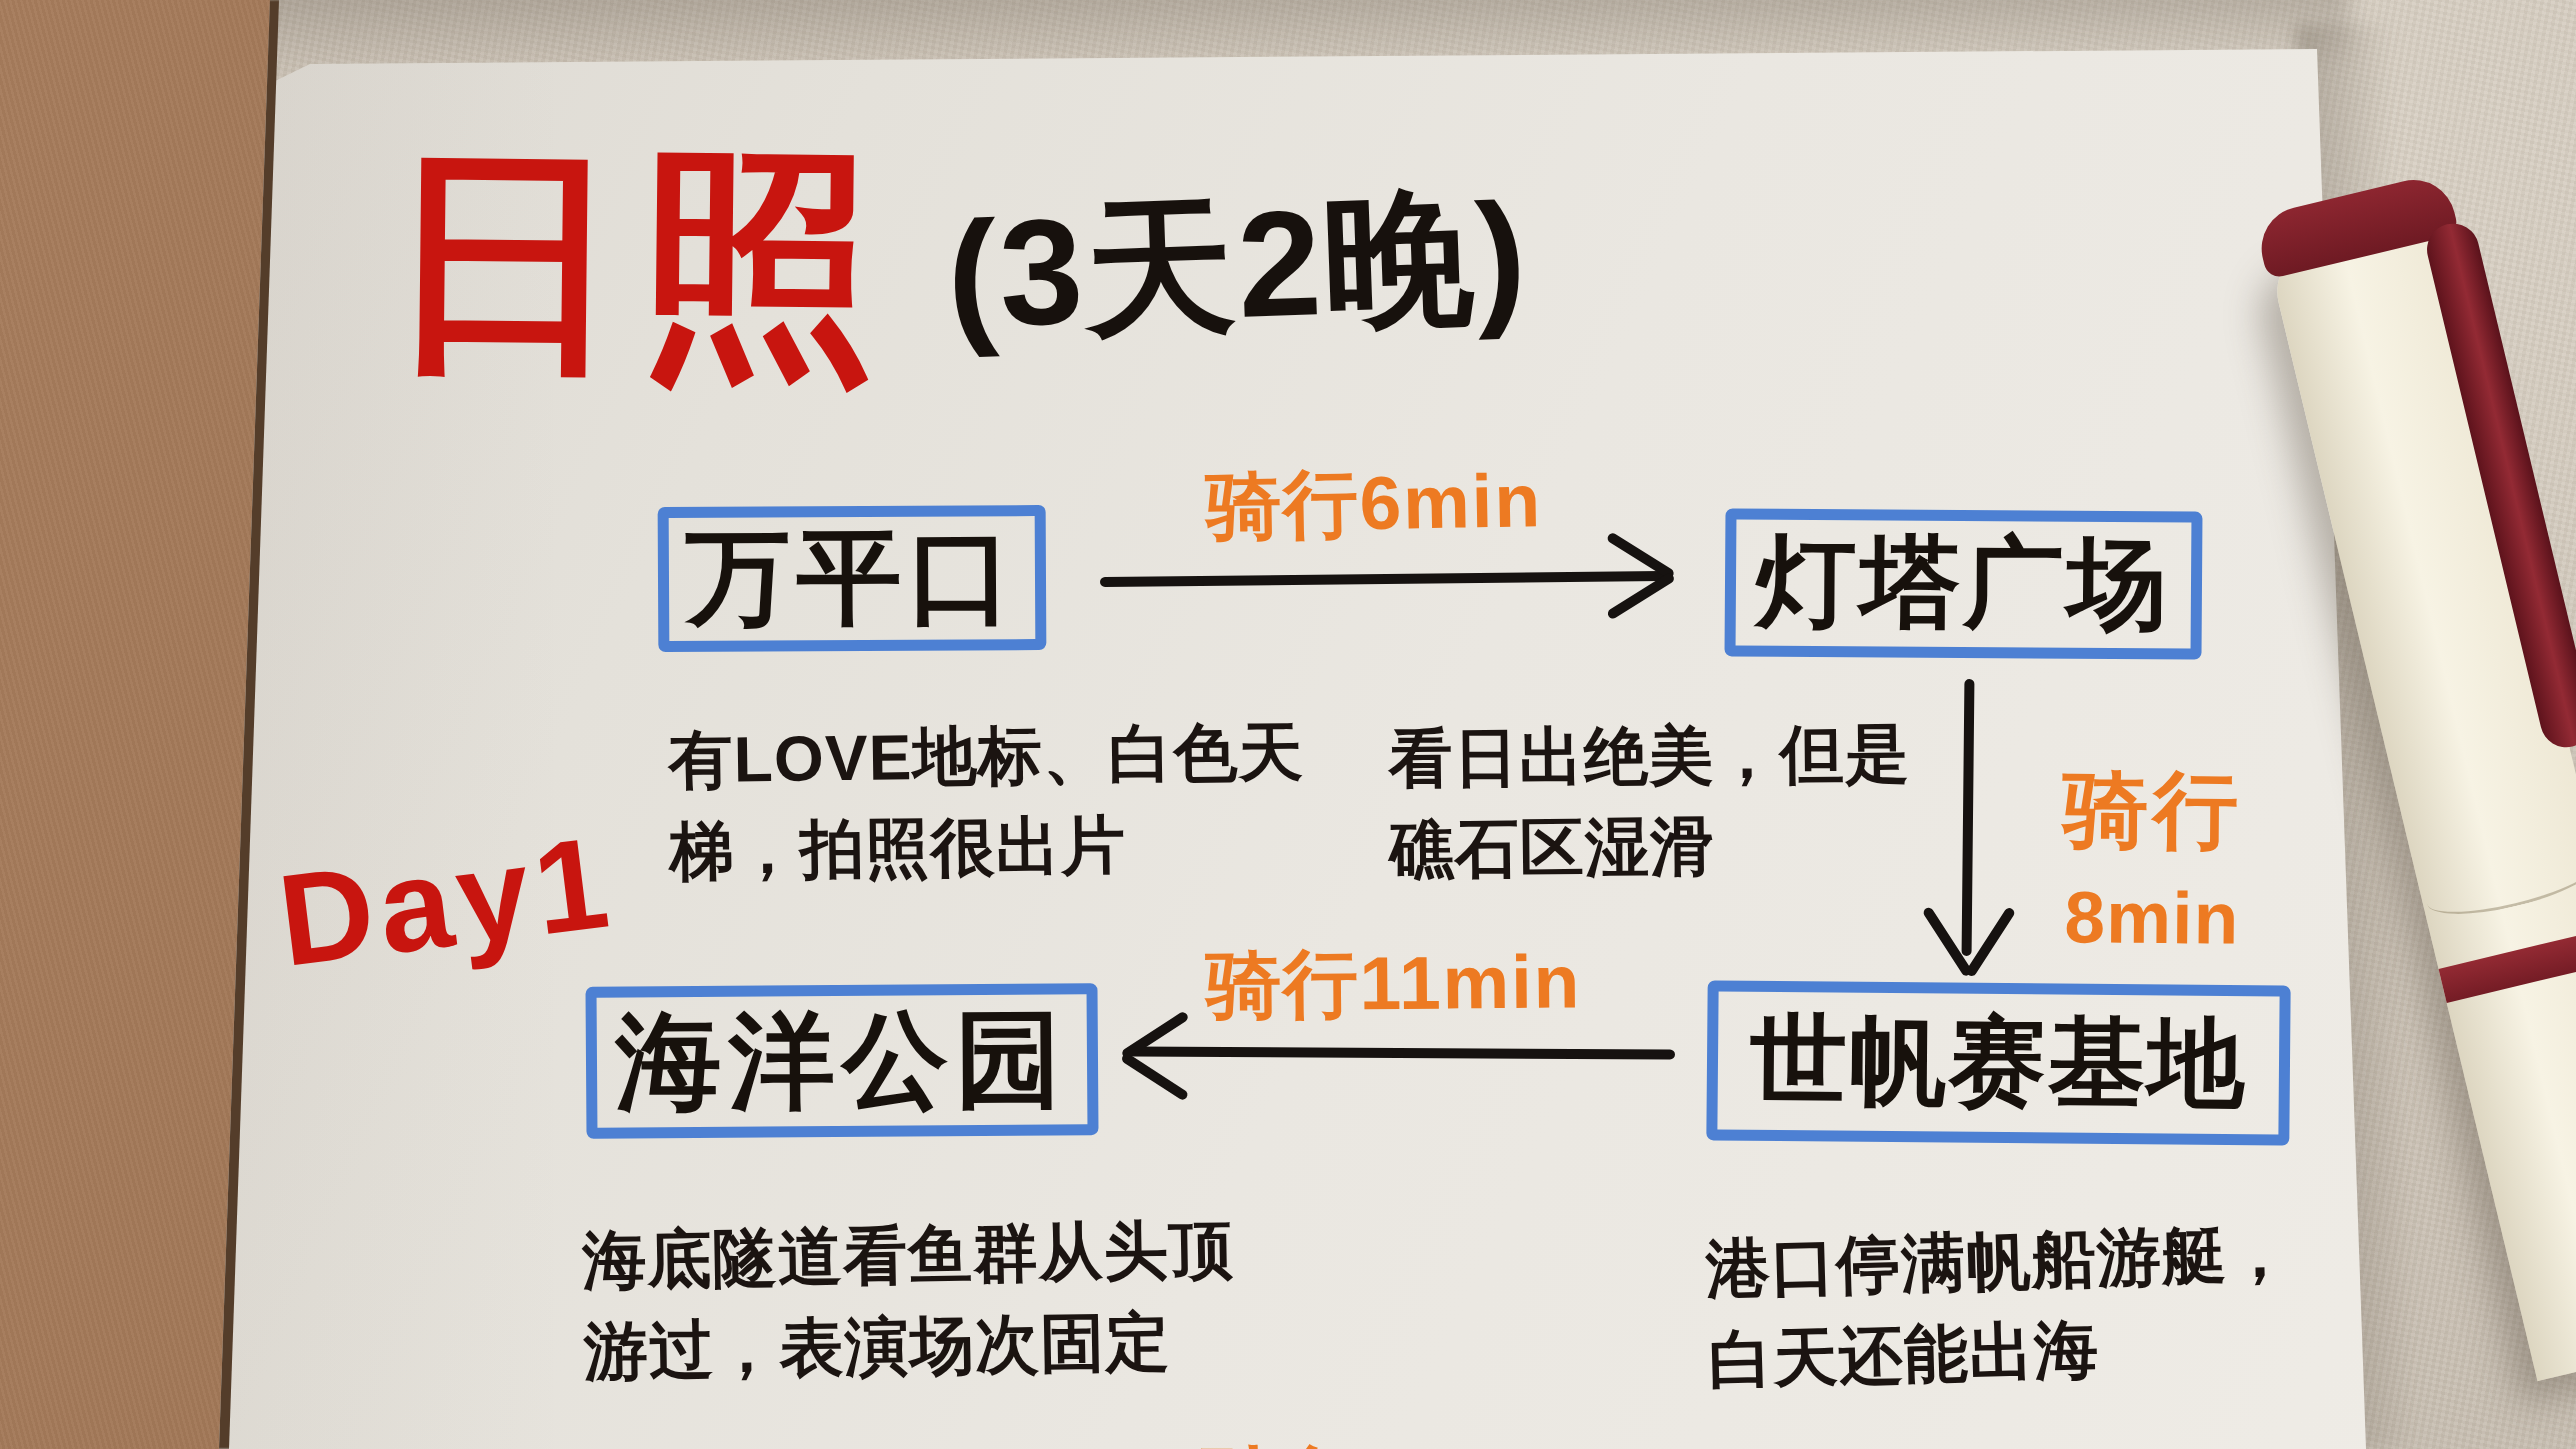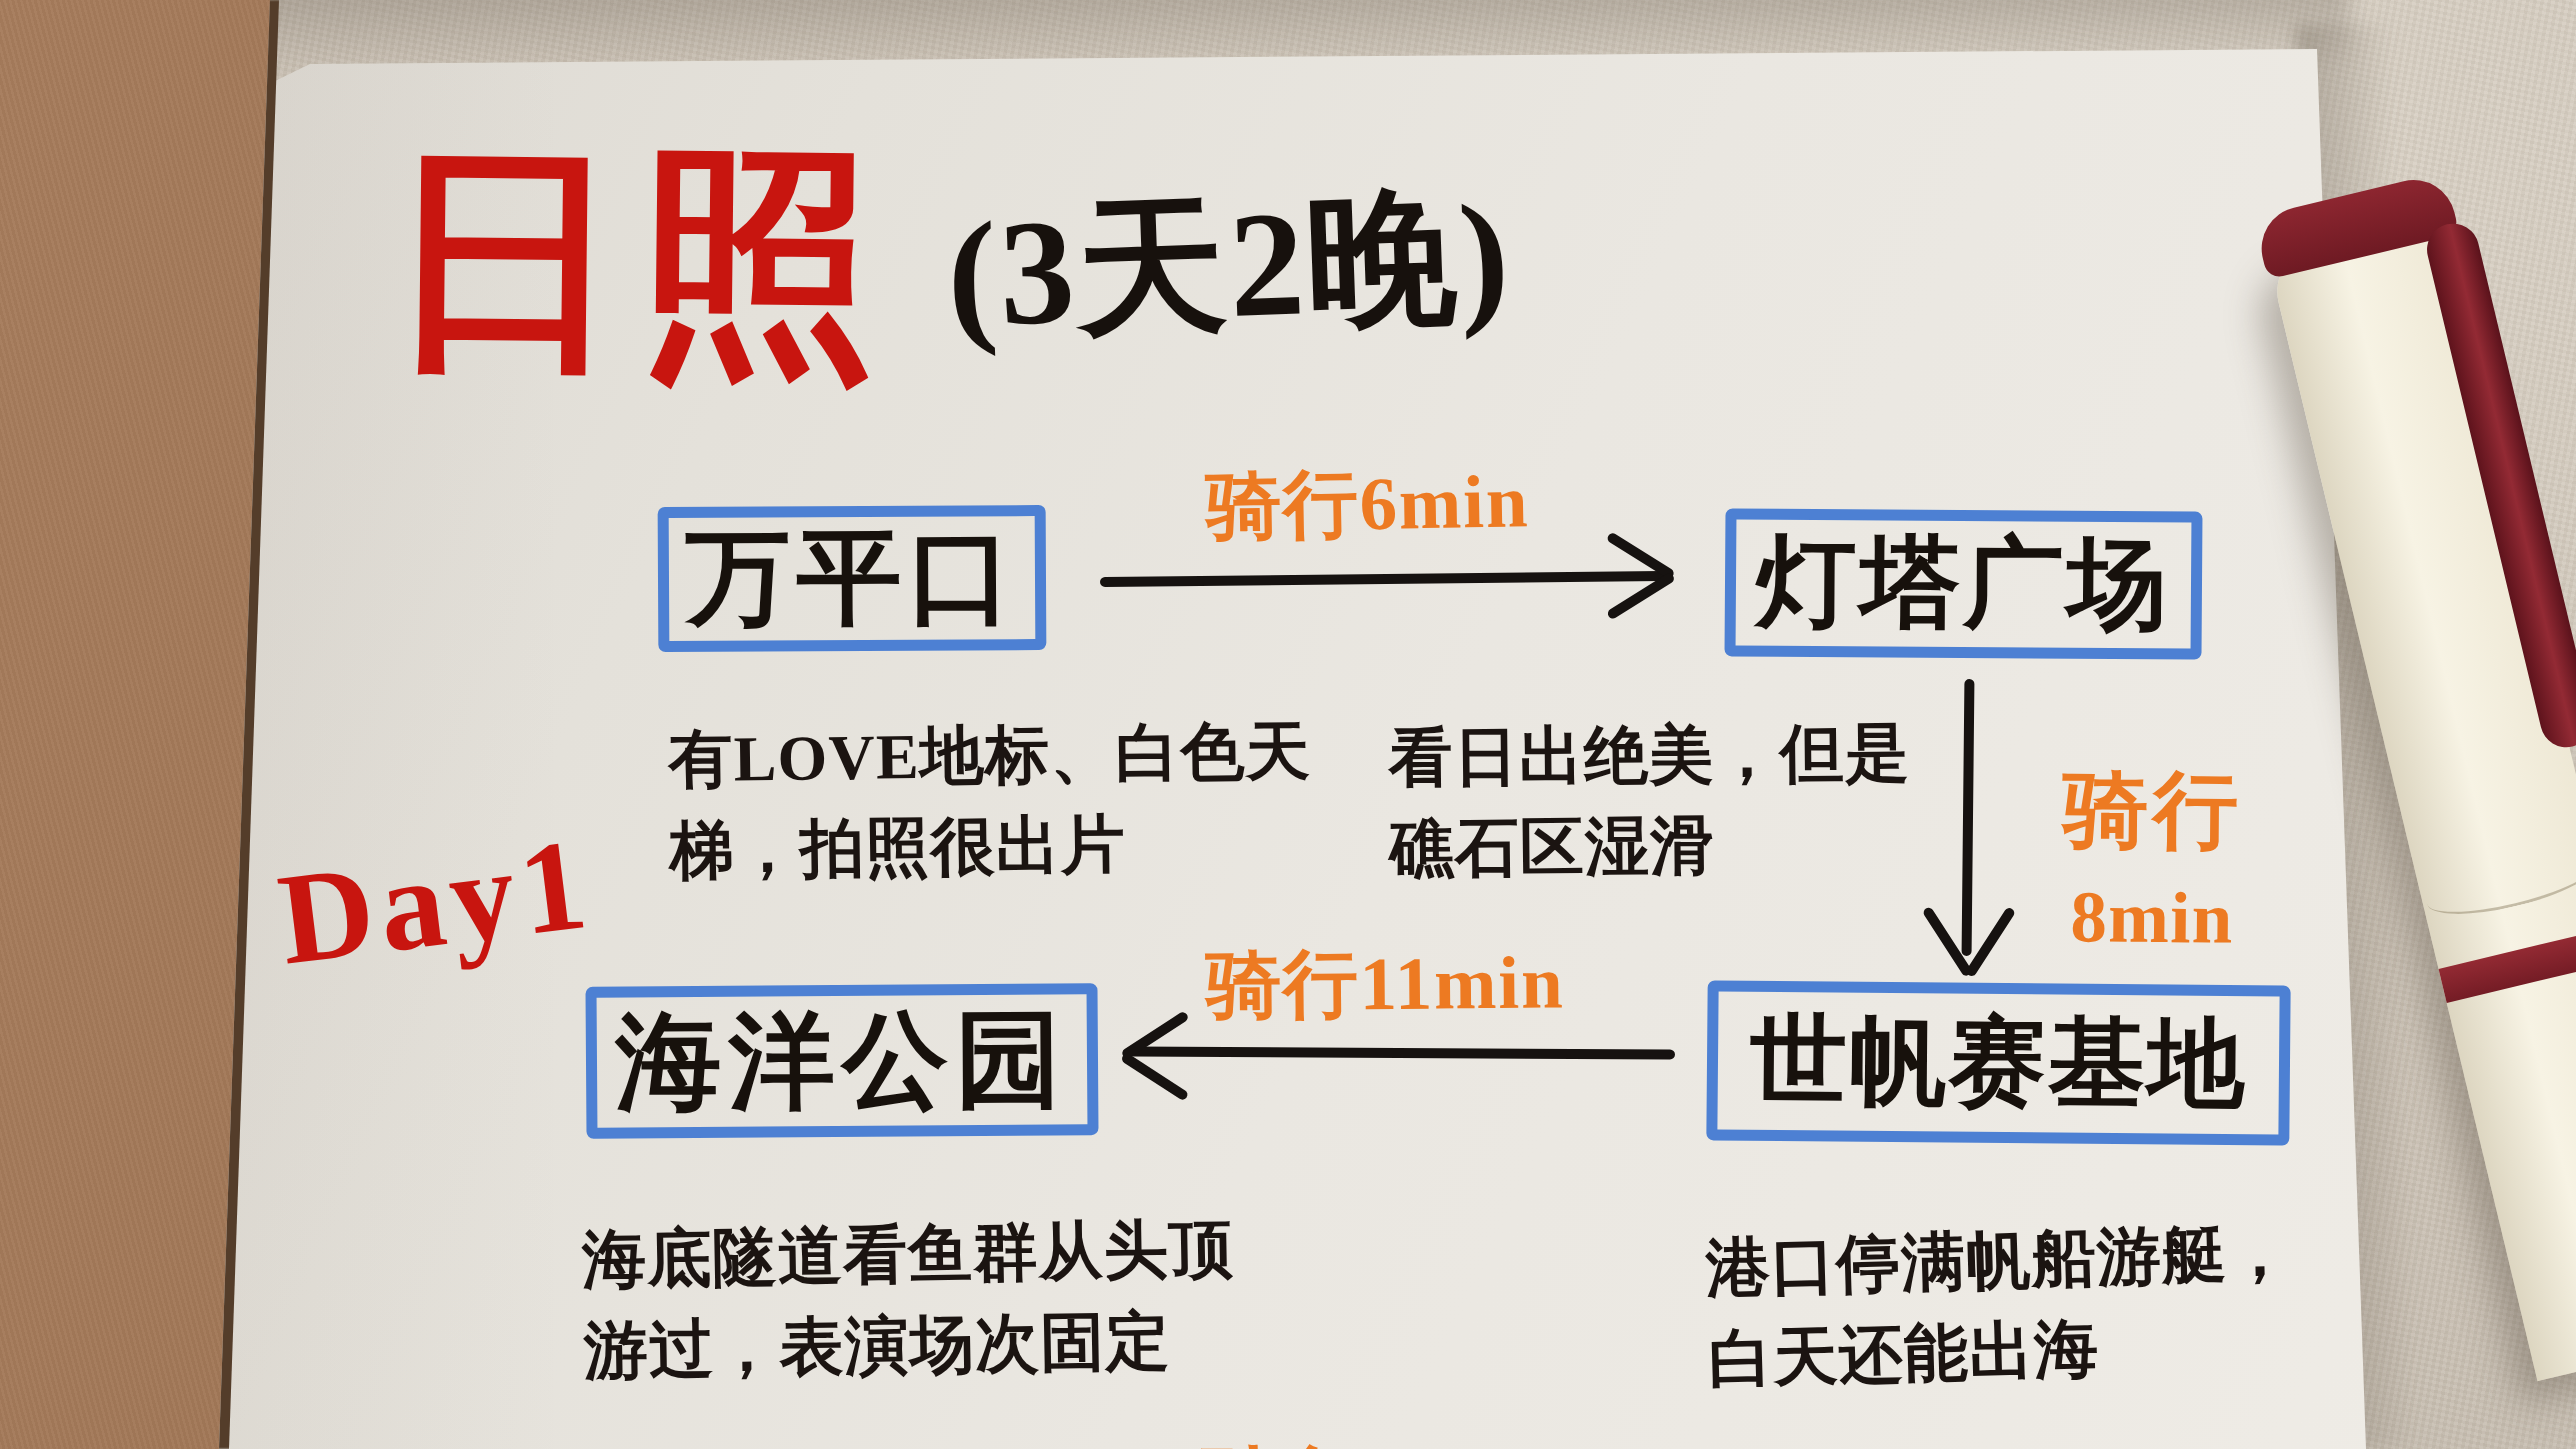--- a/index.html
+++ b/index.html
@@ -16,21 +16,21 @@
   .desk-top-shadow{position:absolute;left:227px;top:-18px;width:2123px;height:89px;
         background:linear-gradient(180deg, rgba(96,86,74,.32), rgba(96,86,74,0));
         filter:blur(9.5px);}
   .page-right-shadow{position:absolute;left:2308px;top:24px;width:137px;height:1425px;
         background:linear-gradient(90deg, rgba(92,82,69,.32), rgba(92,82,69,0) 72%);
         transform:rotate(-1deg);filter:blur(7.2px);}
 
   
   .page{position:absolute;inset:0;
         clip-path:polygon(215px 78px, 271px 83px, 310px 64px, 2317px 49px, 2366px 1449px, 208px 1449px);
-        background:linear-gradient(115deg,#dbd7d0 0%, #e4e1da 28%, #eae7e1 55%, #efece6 100%);font-family:Liberation Serif, serif;}
+        background:linear-gradient(115deg,#dbd7d0 0%, #e4e1da 28%, #eae7e1 55%, #efece6 100%);}
   .page::before{content:"";position:absolute;inset:0;
         background:linear-gradient(90deg, rgba(118,102,86,.10), rgba(118,102,86,0) 566px);}
 
   
   .cover{position:absolute;inset:0;
         clip-path:polygon(0 0, 270px 0, 219px 1449px, 0 1449px);
         background:linear-gradient(100deg,#a67c5c 0%, #9a7150 45%, #8b6347 100%);}
   .cover::after{content:"";position:absolute;inset:0;
         background:repeating-linear-gradient(75deg, rgba(255,255,255,.03) 0 2.4px, rgba(70,50,35,.04) 2.4px 5.4px);}
   .cover-edge{position:absolute;inset:0;

